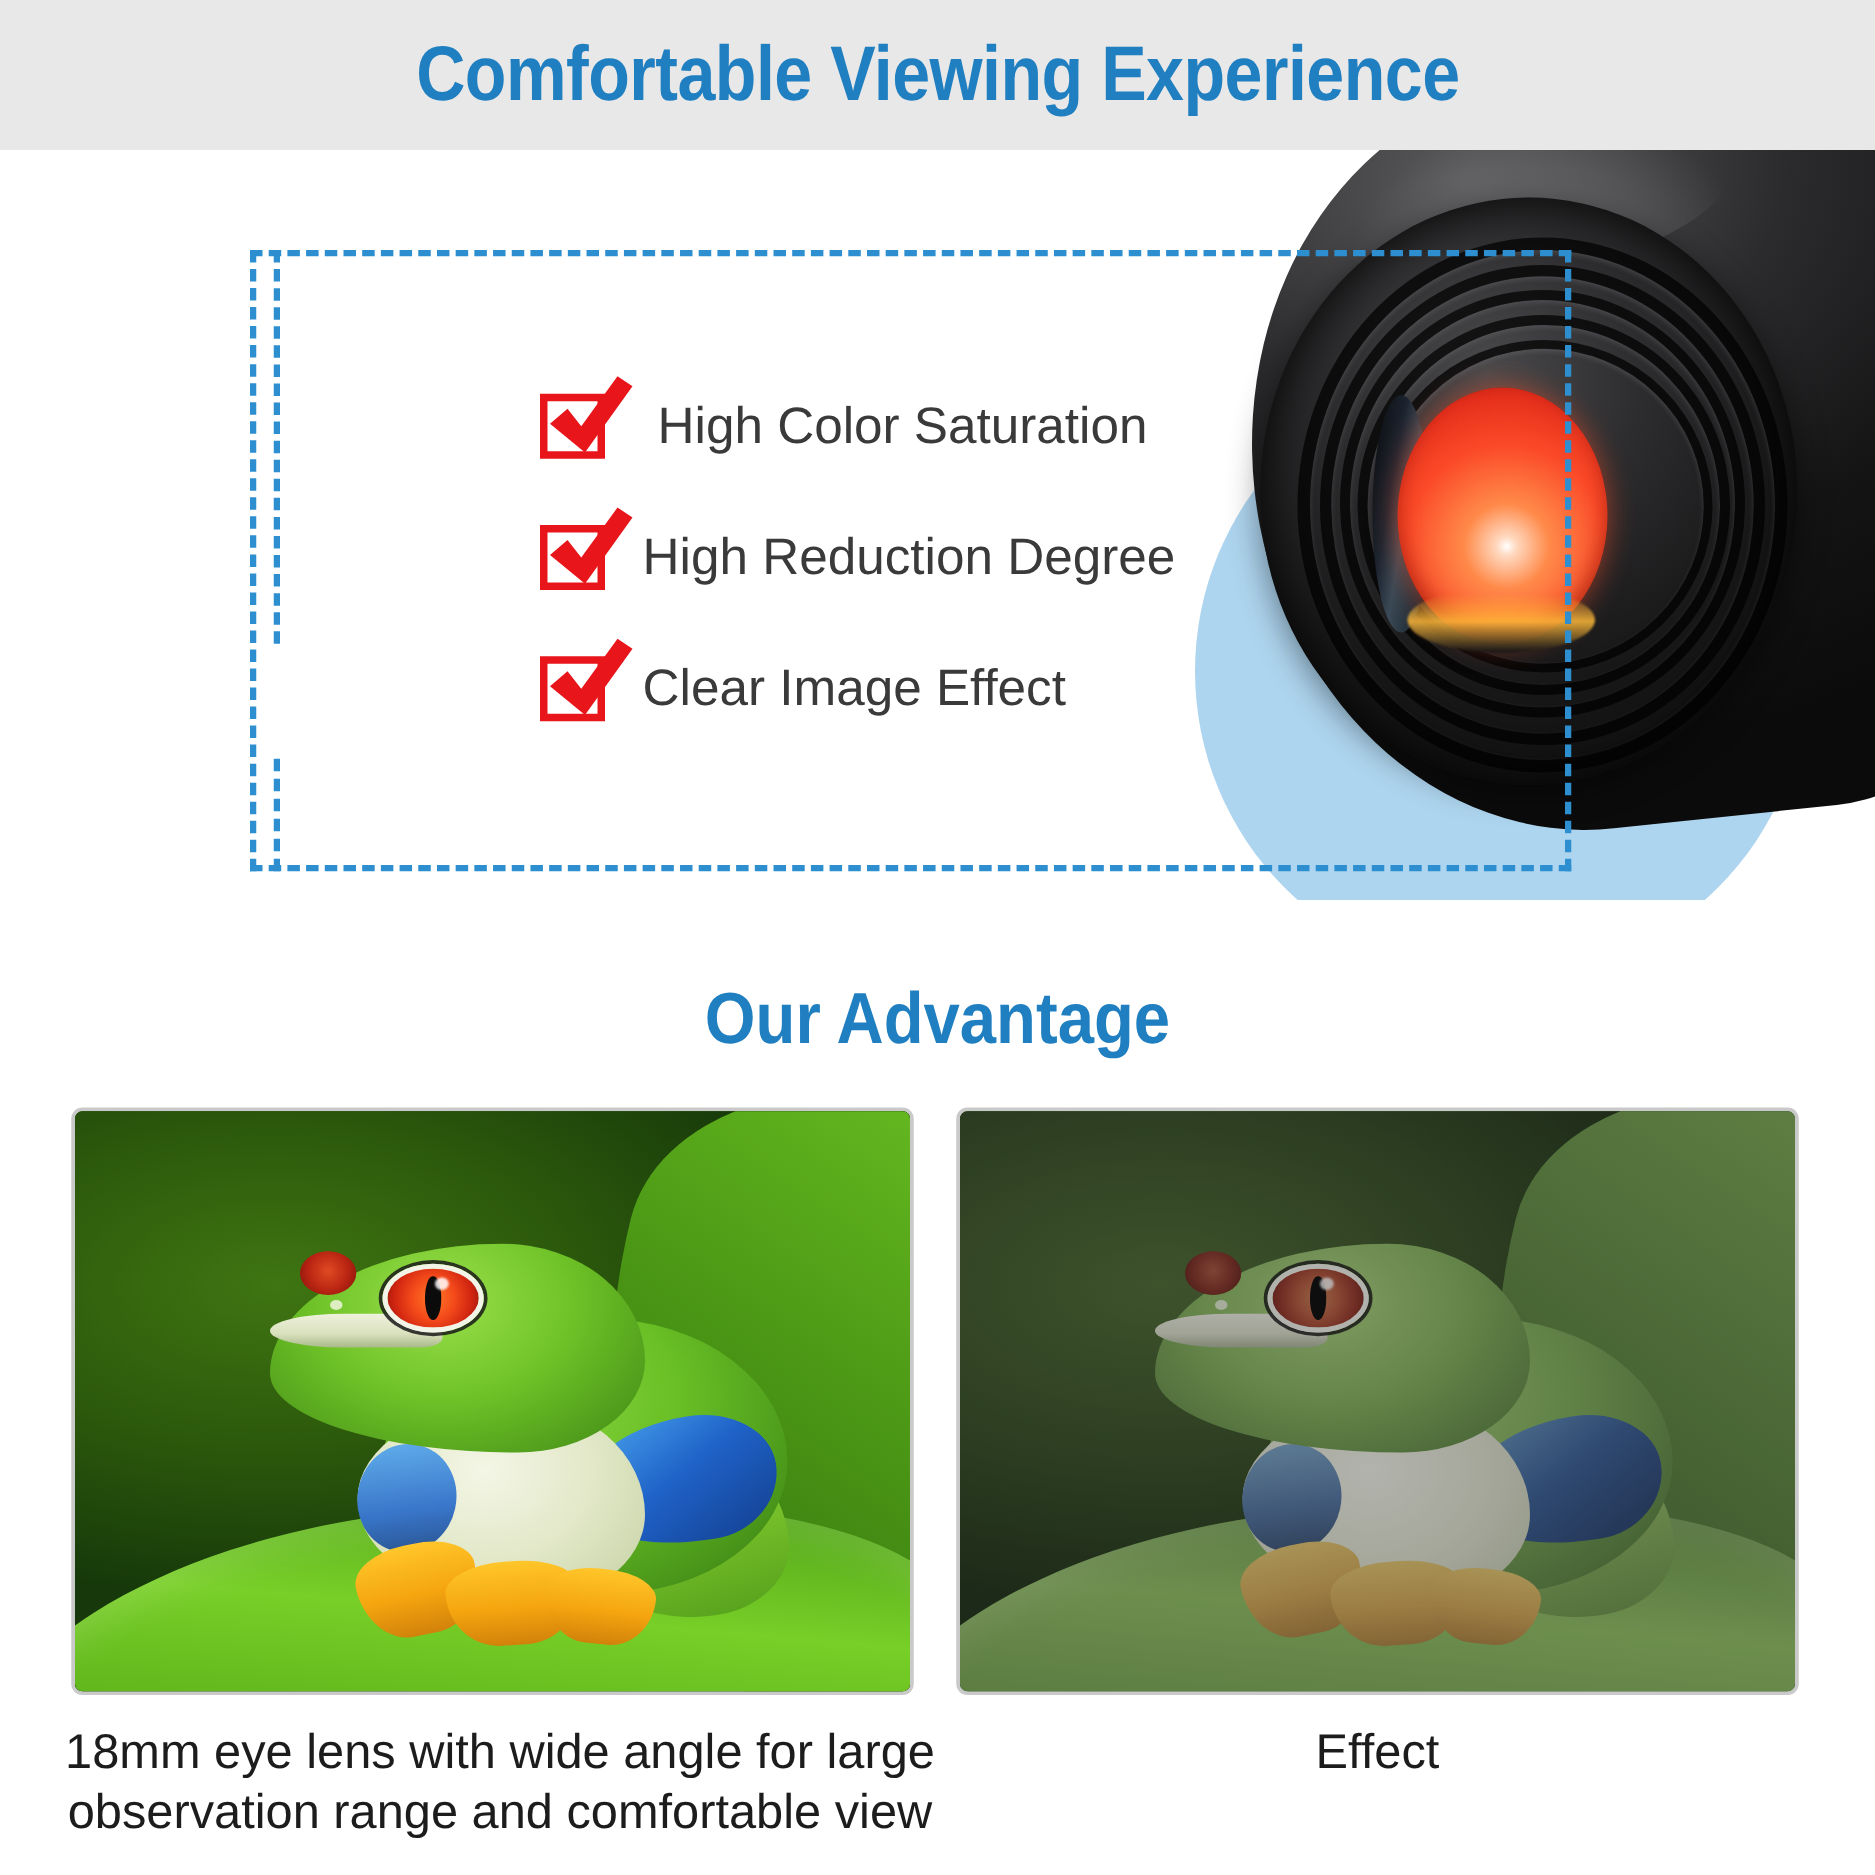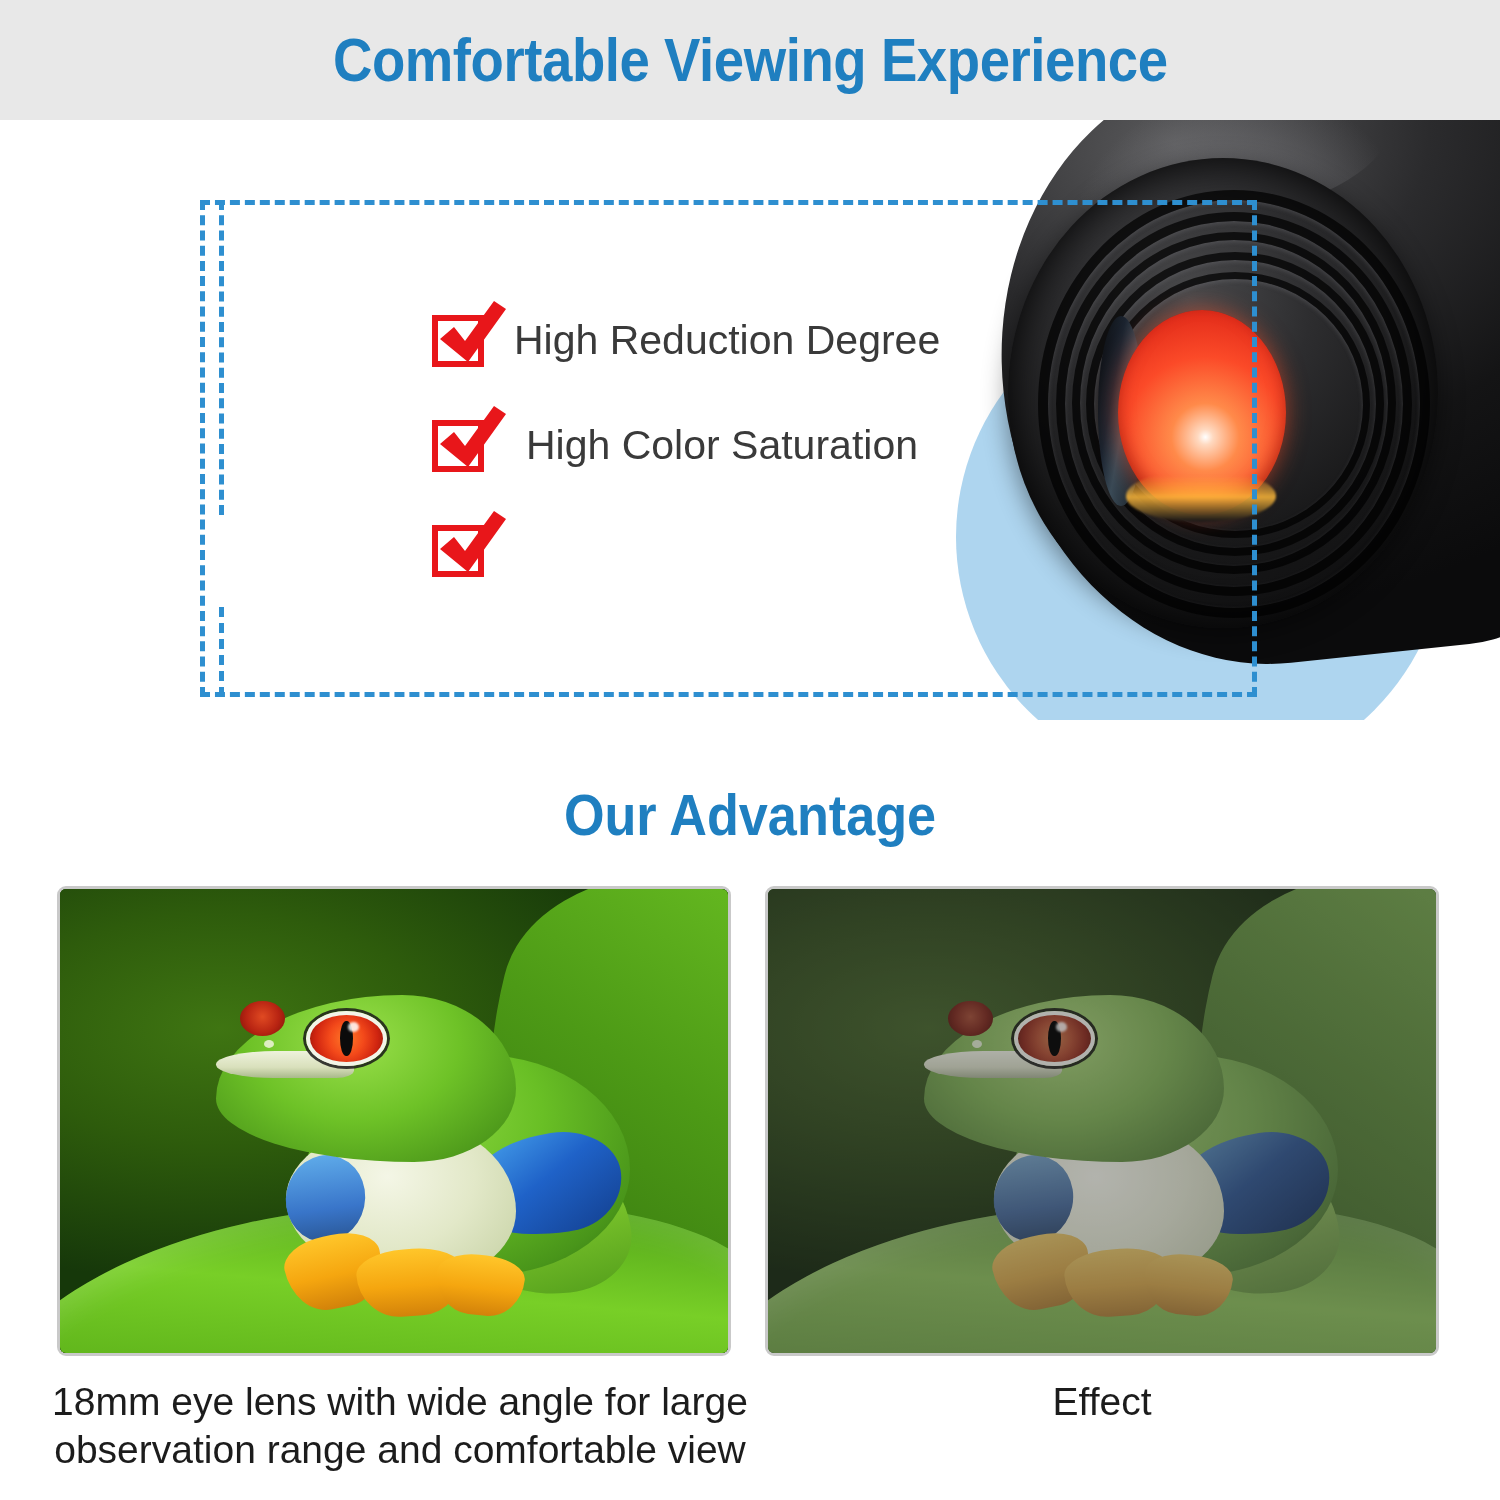--- a/index.html
+++ b/index.html
@@ -472,44 +472,45 @@
   </div>
 
   <div class="dashed-frame"></div>
   <div class="vline vline-top"></div>
   <div class="vline vline-bot"></div>
 
 
   <div class="checklist">
 
 
+    <div class="check-row indent">
+      <div class="check-box">
+        <svg width="80" height="78" viewBox="0 0 80 78">
+          <path d="M8 40 L22 28 L33 42 L62 2 L74 10 L36 63 Z" fill="#e8161a"></path>
+        </svg>
+      </div>
+      <div class="check-label">High Color Saturation</div>
+    </div>
+
     <div class="check-row">
       <div class="check-box">
         <svg width="80" height="78" viewBox="0 0 80 78">
           <path d="M8 40 L22 28 L33 42 L62 2 L74 10 L36 63 Z" fill="#e8161a"></path>
         </svg>
       </div>
       <div class="check-label">High Reduction Degree</div>
     </div>
 
-    <div class="check-row indent">
-      <div class="check-box">
-        <svg width="80" height="78" viewBox="0 0 80 78">
-          <path d="M8 40 L22 28 L33 42 L62 2 L74 10 L36 63 Z" fill="#e8161a"></path>
-        </svg>
-      </div>
-      <div class="check-label">High Color Saturation</div>
-    </div>
-
     <div class="check-row">
       <div class="check-box">
         <svg width="80" height="78" viewBox="0 0 80 78">
           <path d="M8 40 L22 28 L33 42 L62 2 L74 10 L36 63 Z" fill="#e8161a"></path>
         </svg>
       </div>
+      <div class="check-label">Clear Image Effect</div>
     </div>
 
   </div>
 </div>
 
 <div class="advantage-title">Our Advantage</div>
 
 <div class="photo photo-left">
   <div class="frog-scene">
     <div class="leaf-right"></div>

